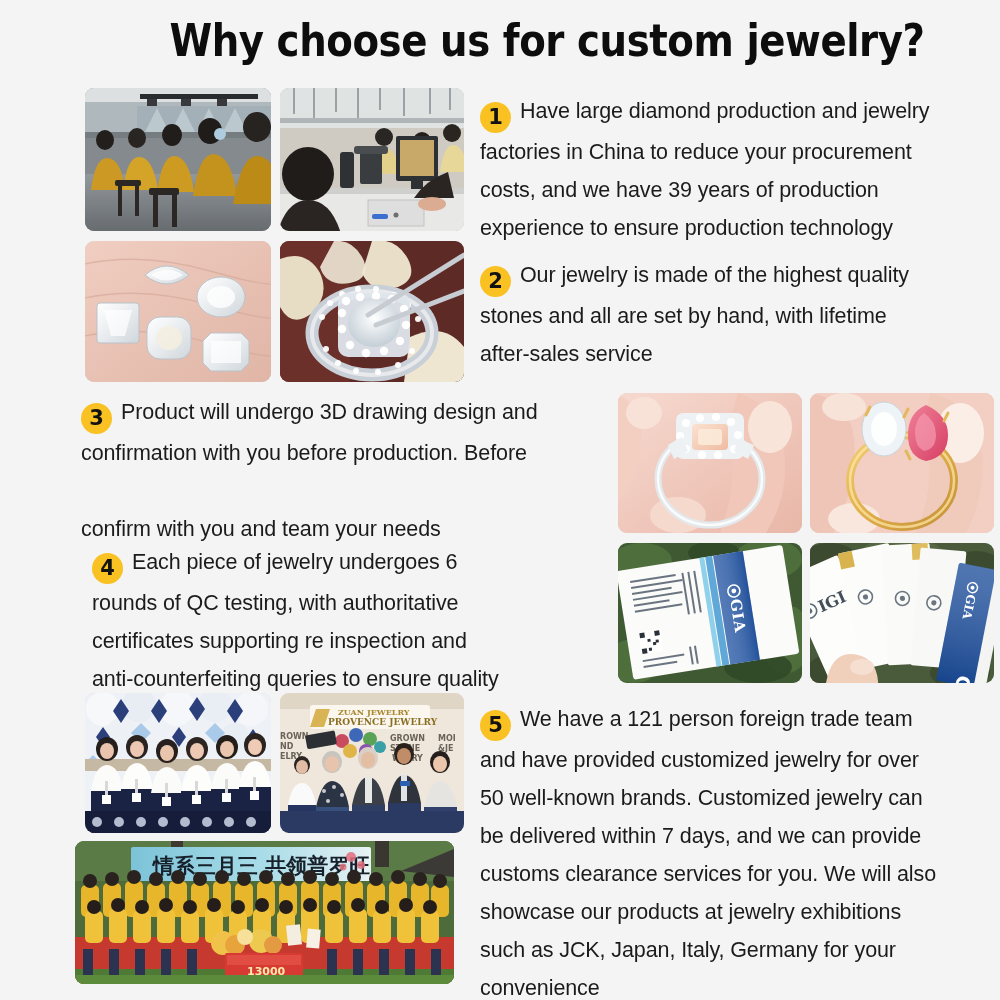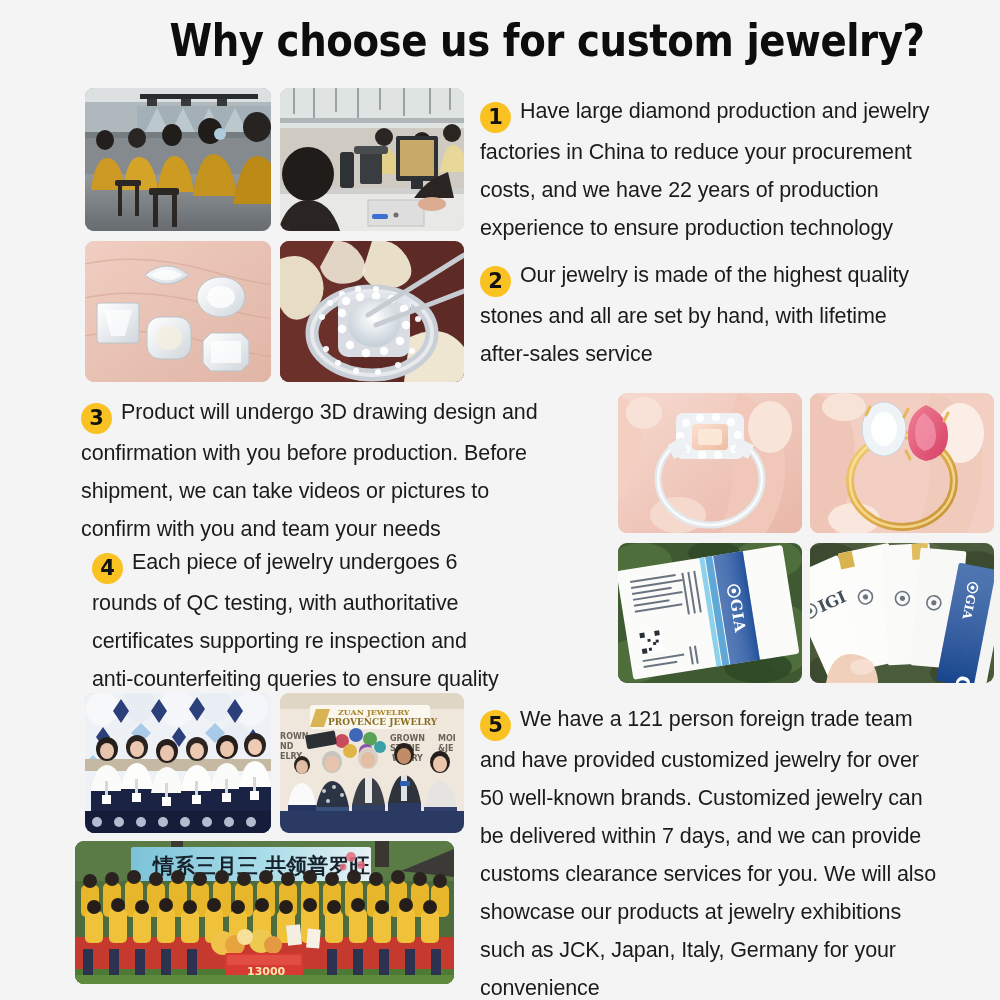--- a/index.html
+++ b/index.html
@@ -818,34 +818,34 @@
       <rect x="212" y="84" width="14" height="20" fill="#f3eedf" transform="rotate(-6 219 94)"></rect>
       <rect x="232" y="88" width="13" height="19" fill="#f6f1e4" transform="rotate(5 238 97)"></rect>
 
       <rect x="0" y="134" width="379" height="9" fill="#5c8b3c"></rect>
     </svg>
   </div>
 
   <div class="txt" style="left:433px; top:92px; width:540px;">
     <span class="badge">1</span><span>Have large diamond production and jewelry</span><br>
     <span>factories in China to reduce your procurement</span><br>
-    <span>costs, and we have 22 years of production</span><br>
+    <span>costs, and we have 39 years of production</span><br>
     <span>experience to ensure production technology</span>
   </div>
 
   <div class="txt" style="left:433px; top:256px; width:540px;">
     <span class="badge">2</span><span>Our jewelry is made of the highest quality</span><br>
     <span>stones and all are set by hand, with lifetime</span><br>
     <span>after-sales service</span>
   </div>
 
   <div class="txt" style="left:34px; top:393px; width:540px;">
     <span class="badge">3</span><span>Product will undergo 3D drawing design and</span><br>
     <span>confirmation with you before production. Before</span><br>
-    <span>shipment, we can take videos or pictures to</span><br>
+    <br>
     <span>confirm with you and team your needs</span>
   </div>
 
   <div class="txt" style="left:45px; top:543px; width:540px;">
     <span class="badge">4</span><span>Each piece of jewelry undergoes 6</span><br>
     <span>rounds of QC testing, with authoritative</span><br>
     <span>certificates supporting re inspection and</span><br>
     <span>anti-counterfeiting queries to ensure quality</span>
   </div>
 

